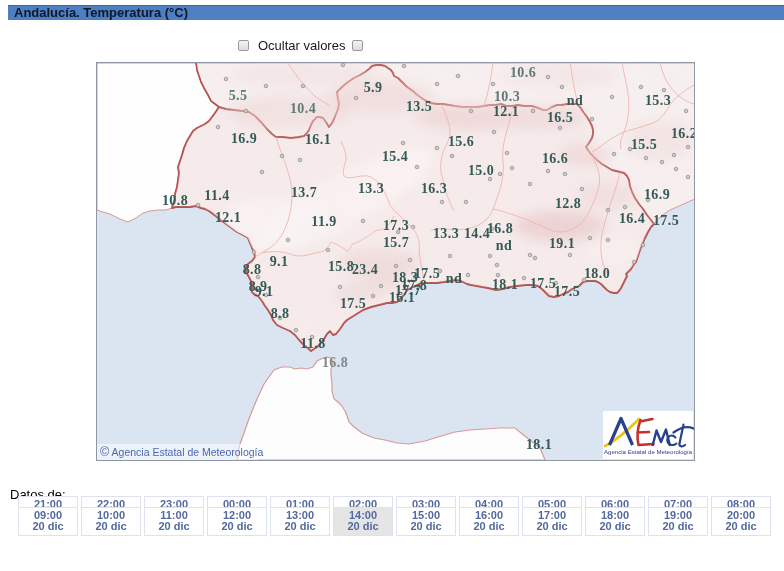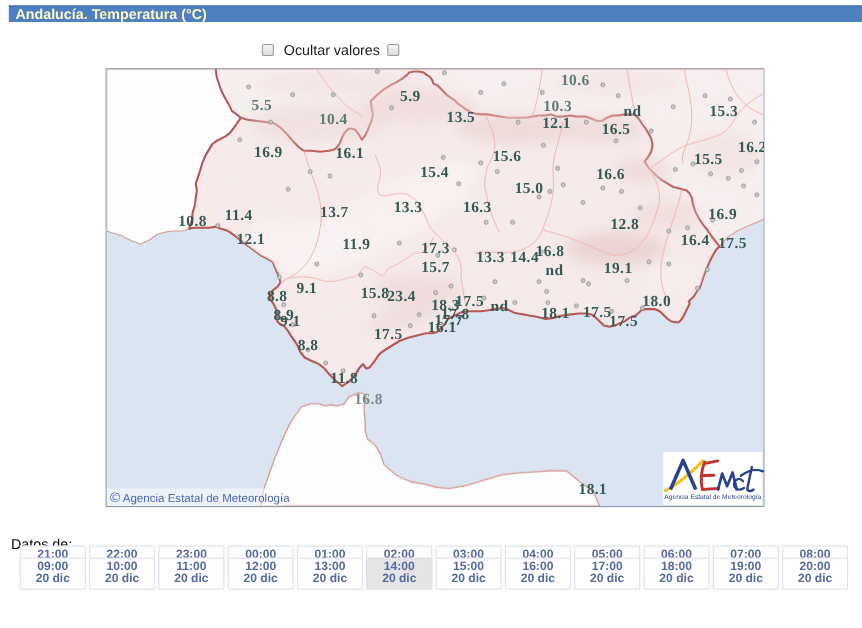--- a/index.html
+++ b/index.html
@@ -1,17 +1,17 @@
 <!DOCTYPE html>
 <html><head>
 <meta charset="utf-8">
 <style>
 html,body{margin:0;padding:0;background:#fff;}
 body{width:784px;height:571px;position:relative;font-family:"Liberation Sans",sans-serif;overflow:hidden;}
-#titlebar{position:absolute;left:8px;right:0;top:5px;height:14px;background:#4d7fc1;border-top:1px solid #3a69ab;color:#fef9c3;font-weight:bold;font-size:13px;line-height:14px;padding-left:6px;}
+#titlebar{position:absolute;left:8px;right:0;top:5px;height:14px;background:#4d7fc1;border-top:1px solid #3a69ab;color:#0f172a;font-weight:bold;font-size:13px;line-height:14px;padding-left:6px;}
 #cbrow{position:absolute;left:0;top:37.5px;width:784px;height:16px;font-size:13px;color:#1a1a1a;}
 .cb{position:absolute;width:9px;height:9px;border:1px solid #9a9a9a;border-radius:2px;background:linear-gradient(#f4f4f4,#dcdcdc);top:2px;}
 #map{position:absolute;left:96px;top:62px;width:597px;height:397px;border:1px solid #8f97a6;}
 #datosde{position:absolute;left:10px;top:473px;font-size:13px;color:#000;margin-top:14px;}
 .btnrow{position:absolute;left:18px;display:flex;font-weight:bold;}
 .tbtn{width:58px;height:25px;border:1px solid #dee2ee;background:#fff;margin-right:3px;text-align:center;font-size:11px;line-height:11px;color:#53699f;padding-top:2px;}
 .tbtn.sel{background:#e5e5e5;}
 #tri{position:absolute;left:358.5px;top:530px;width:0;height:0;border-left:5px solid transparent;border-right:5px solid transparent;border-top:6px solid #8b2622;}
 </style>
 </head>

